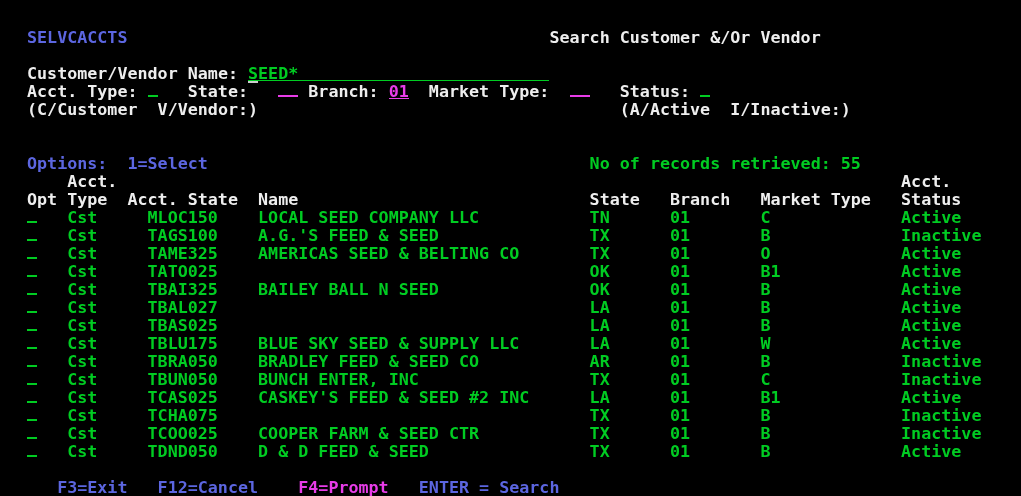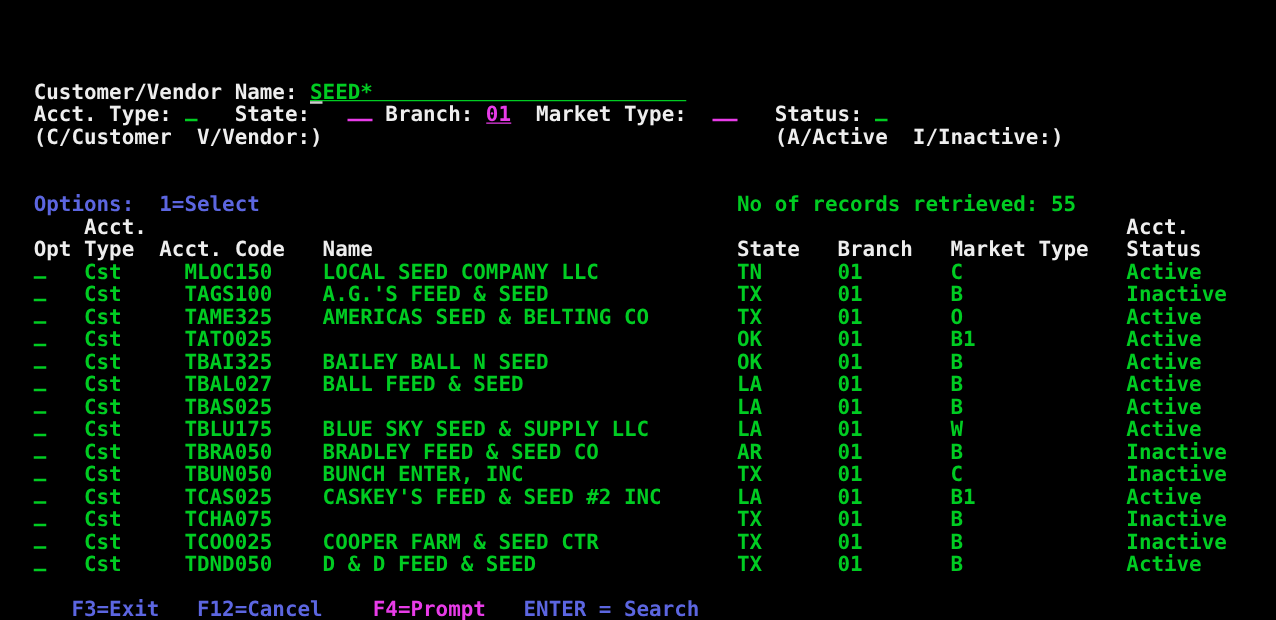--- a/index.html
+++ b/index.html
@@ -52,20 +52,24 @@
     width:1ch;
     border-bottom:2px solid var(--cursor);
   }
   .w1{width:1ch;} .w2{width:2ch;} .w30{width:30ch;}
 </style>
 </head>
 <body>
 
 <div class="screen">
 
+  <div class="row" style="top:28px">
+    <span class="seg b" style="--c:0">SELVCACCTS</span>
+    <span class="seg w" style="--c:52">Search Customer &amp;/Or Vendor</span>
+  </div>
 
   <div class="row" style="top:64px">
     <span class="seg w" style="--c:0">Customer/Vendor Name:</span>
     <span class="seg field w30" style="--c:22">SEED*</span>
     <span class="seg cursor" style="--c:22"></span>
   </div>
 
   <div class="row" style="top:82px">
     <span class="seg w" style="--c:0">Acct. Type:</span>
     <span class="seg blank g w1" style="--c:12"></span>
@@ -91,21 +95,21 @@
   </div>
 
   <div class="row" style="top:172px">
     <span class="seg w" style="--c:4">Acct.</span>
     <span class="seg w" style="--c:87">Acct.</span>
   </div>
 
   <div class="row" style="top:190px">
     <span class="seg w" style="--c:0">Opt</span>
     <span class="seg w" style="--c:4">Type</span>
-    <span class="seg w" style="--c:10">Acct. Code</span>
+    <span class="seg w" style="--c:10">Acct. State</span>
     <span class="seg w" style="--c:23">Name</span>
     <span class="seg w" style="--c:56">State</span>
     <span class="seg w" style="--c:64">Branch</span>
     <span class="seg w" style="--c:73">Market Type</span>
     <span class="seg w" style="--c:87">Status</span>
   </div>
 
   <div>
       <div class="row" style="top: 208px;">
       <span class="seg blank g w1" style="--c:0"></span>
@@ -153,21 +157,20 @@
       <span class="seg g" style="--c:23">BAILEY BALL N SEED</span>
       <span class="seg g" style="--c:56">OK</span>
       <span class="seg g" style="--c:64">01</span>
       <span class="seg g" style="--c:73">B</span>
       <span class="seg g" style="--c:87">Active</span>
     </div>
       <div class="row" style="top: 298px;">
       <span class="seg blank g w1" style="--c:0"></span>
       <span class="seg g" style="--c:4">Cst</span>
       <span class="seg g" style="--c:12">TBAL027</span>
-      <span class="seg g" style="--c:23">BALL FEED &amp; SEED</span>
       <span class="seg g" style="--c:56">LA</span>
       <span class="seg g" style="--c:64">01</span>
       <span class="seg g" style="--c:73">B</span>
       <span class="seg g" style="--c:87">Active</span>
     </div>
       <div class="row" style="top: 316px;">
       <span class="seg blank g w1" style="--c:0"></span>
       <span class="seg g" style="--c:4">Cst</span>
       <span class="seg g" style="--c:12">TBAS025</span>
       <span class="seg g" style="--c:56">LA</span>

